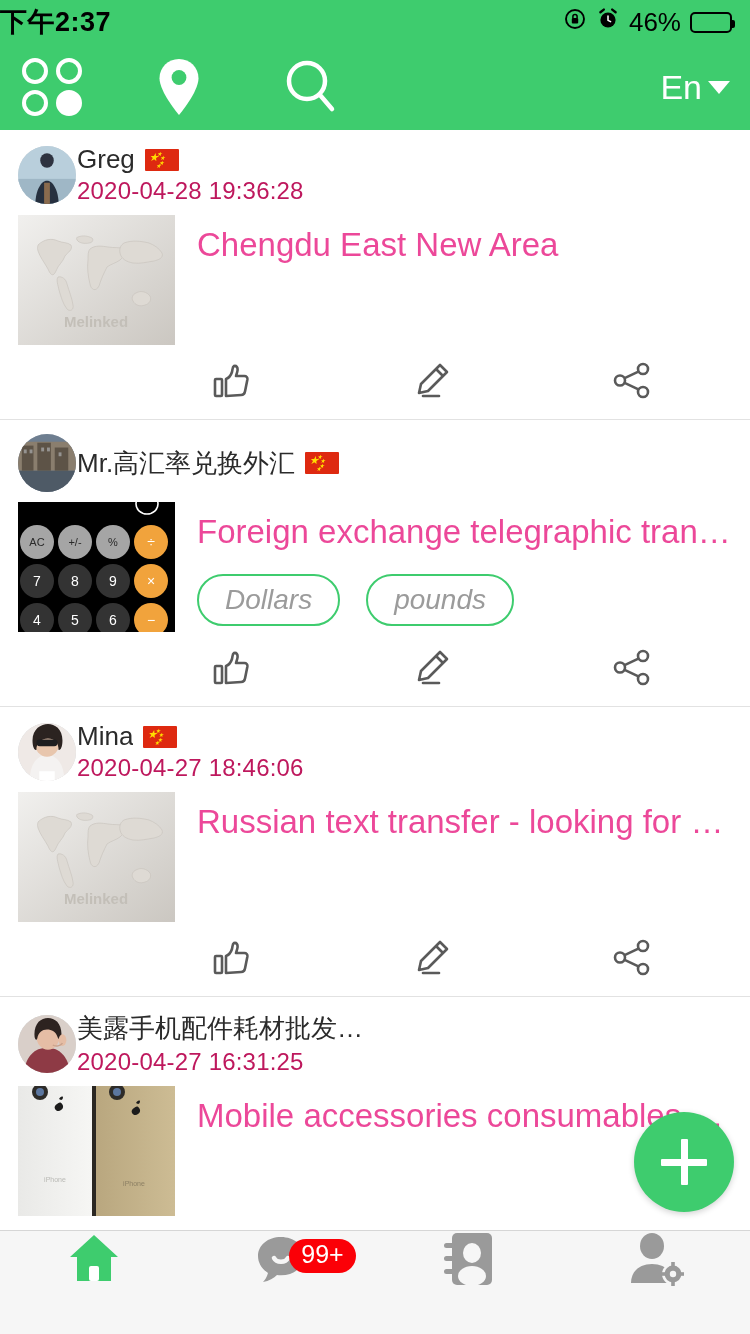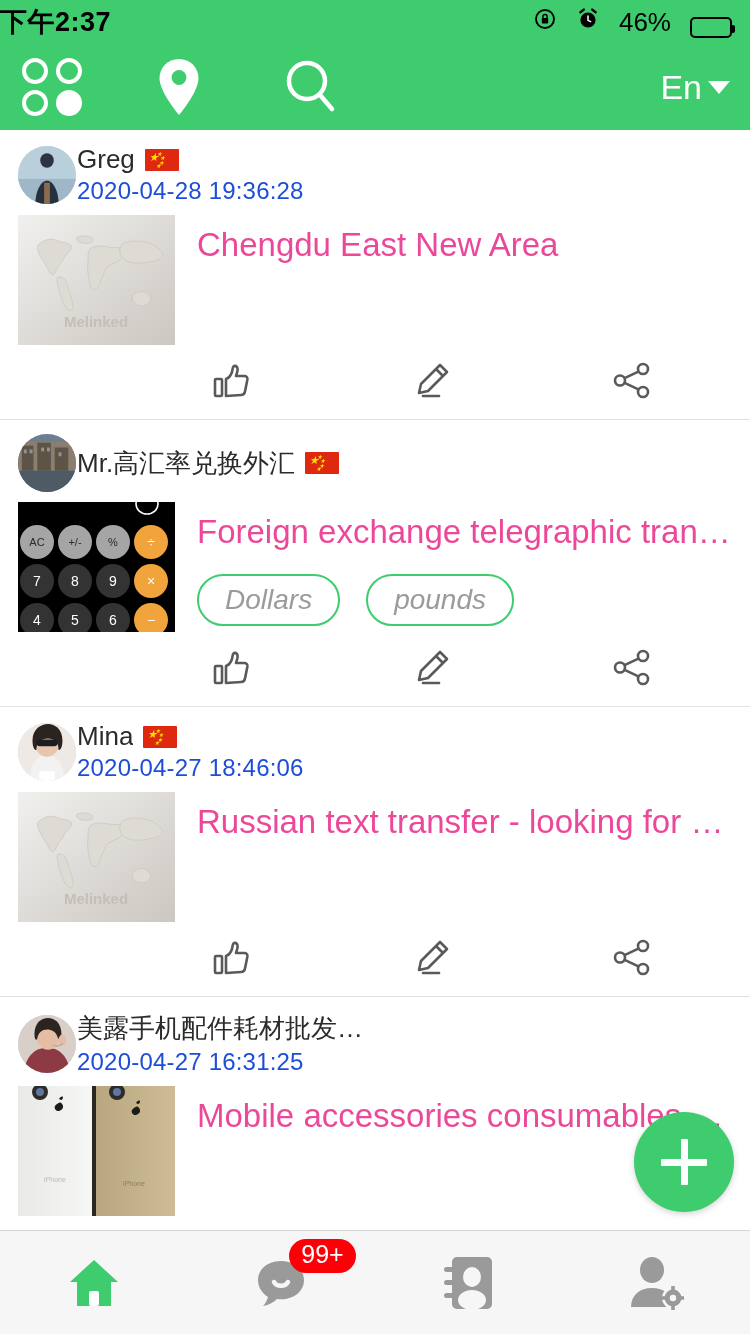--- a/index.html
+++ b/index.html
@@ -12,21 +12,21 @@
   #app { position:relative; width:750px; height:1334px; overflow:hidden; background:#fff; }
 
   
   .statusbar{
     height:44px; background:#3ecc6e; color:#000;
     display:flex; align-items:center; padding:0 18px;
     font-size:26px; font-weight:600; position:relative;
   }
   .sb-left{ display:flex; align-items:center; gap:8px; }
   .sb-center{ position:absolute; left:0; right:0; font-size:27px; font-weight:700; letter-spacing:.5px;}
-  .sb-right{ margin-left:auto; display:flex; align-items:flex-end; gap:19px; z-index:2;}
+  .sb-right{ margin-left:auto; display:flex; align-items:center; gap:9px; z-index:2;}
   .sig{ display:flex; align-items:flex-end; gap:3px; height:20px;}
   .sig i{ display:block; width:5px; background:#000; border-radius:1px;}
   .sig i:nth-child(1){height:8px;}
   .sig i:nth-child(2){height:13px;}
   .sig i:nth-child(3){height:17px; background:#7fdb9d;}
   .sig i:nth-child(4){height:21px; background:#7fdb9d;}
   .carrier{ font-size:26px; font-weight:500; }
   .batt{ width:42px; height:21px; border:2px solid #000; border-radius:5px; position:relative; padding:2px;}
   .batt:after{ content:""; position:absolute; right:-5px; top:6px; width:3px; height:8px; background:#000; border-radius:0 2px 2px 0;}
   .batt-fill{ height:100%; background:#000; border-radius:2px;}
@@ -58,21 +58,21 @@
   .avatar svg{ display:block; width:100%; height:100%;}
   .meta{ display:flex; flex-direction:column; gap:2px; min-width:0;}
   .name-row{ display:flex; align-items:center; gap:10px;}
   .uname{ font-size:26px; color:#2b2b2b; white-space:nowrap; overflow:hidden; text-overflow:ellipsis; max-width:420px;}
   .flag{ width:34px; height:22px; background:#de2910; position:relative; flex:none; border-radius:1px;}
   .flag .s1{ position:absolute; left:4px; top:3px; color:#ffde00; font-size:11px; line-height:11px;}
   .flag .s2{ position:absolute; left:12px; top:2px; color:#ffde00; font-size:6px; line-height:6px;}
   .flag .s3{ position:absolute; left:15px; top:6px; color:#ffde00; font-size:6px; line-height:6px;}
   .flag .s4{ position:absolute; left:14px; top:11px; color:#ffde00; font-size:6px; line-height:6px;}
   .flag .s5{ position:absolute; left:11px; top:14px; color:#ffde00; font-size:6px; line-height:6px;}
-  .time{ font-size:24px; color:#1d4ed8; letter-spacing:.2px;}
+  .time{ font-size:24px; color:#be185d; letter-spacing:.2px;}
 
   .post-body{ display:flex; padding:0 16px 0 18px; gap:22px;}
   .thumb{ width:157px; height:130px; flex:none; overflow:hidden; position:relative; }
   .thumb svg, .thumb .inner{ display:block; width:100%; height:100%;}
   .post-main{ flex:1; min-width:0; padding-top:10px;}
   .title{
     font-size:33px; color:#ec4899; line-height:1.2;
     white-space:nowrap; overflow:hidden; text-overflow:ellipsis;
   }
   .tags{ display:flex; gap:26px; margin-top:22px;font-style:italic;}
@@ -93,21 +93,21 @@
   }
   .fab .plus-h{ position:absolute; width:46px; height:7px; background:#fff; border-radius:1px;}
   .fab .plus-v{ position:absolute; width:7px; height:46px; background:#fff; border-radius:1px;}
 
   
   .tabbar{
     position:absolute; left:0; right:0; bottom:0; height:104px;
     background:#f6f6f6; border-top:1px solid #d6d6d6;
     display:flex; align-items:center; z-index:15;
   }
-  .tab{ flex:1; display:flex; align-items:center; justify-content:center; position:relative; height:100%; cursor:pointer;}
+  .tab{ flex:1; display:flex; justify-content:center; position:relative; height:100%; cursor:pointer;}
   .badge{
     position:absolute; top:8px; left:50%; margin-left:8px;
     background:#fb0007; color:#fff; font-size:25px; font-weight:500;
     border-radius:20px; padding:1px 12px 3px; line-height:1.18; z-index:3;
   }
 </style>
 </head>
 <body>
 
 <div id="app">

